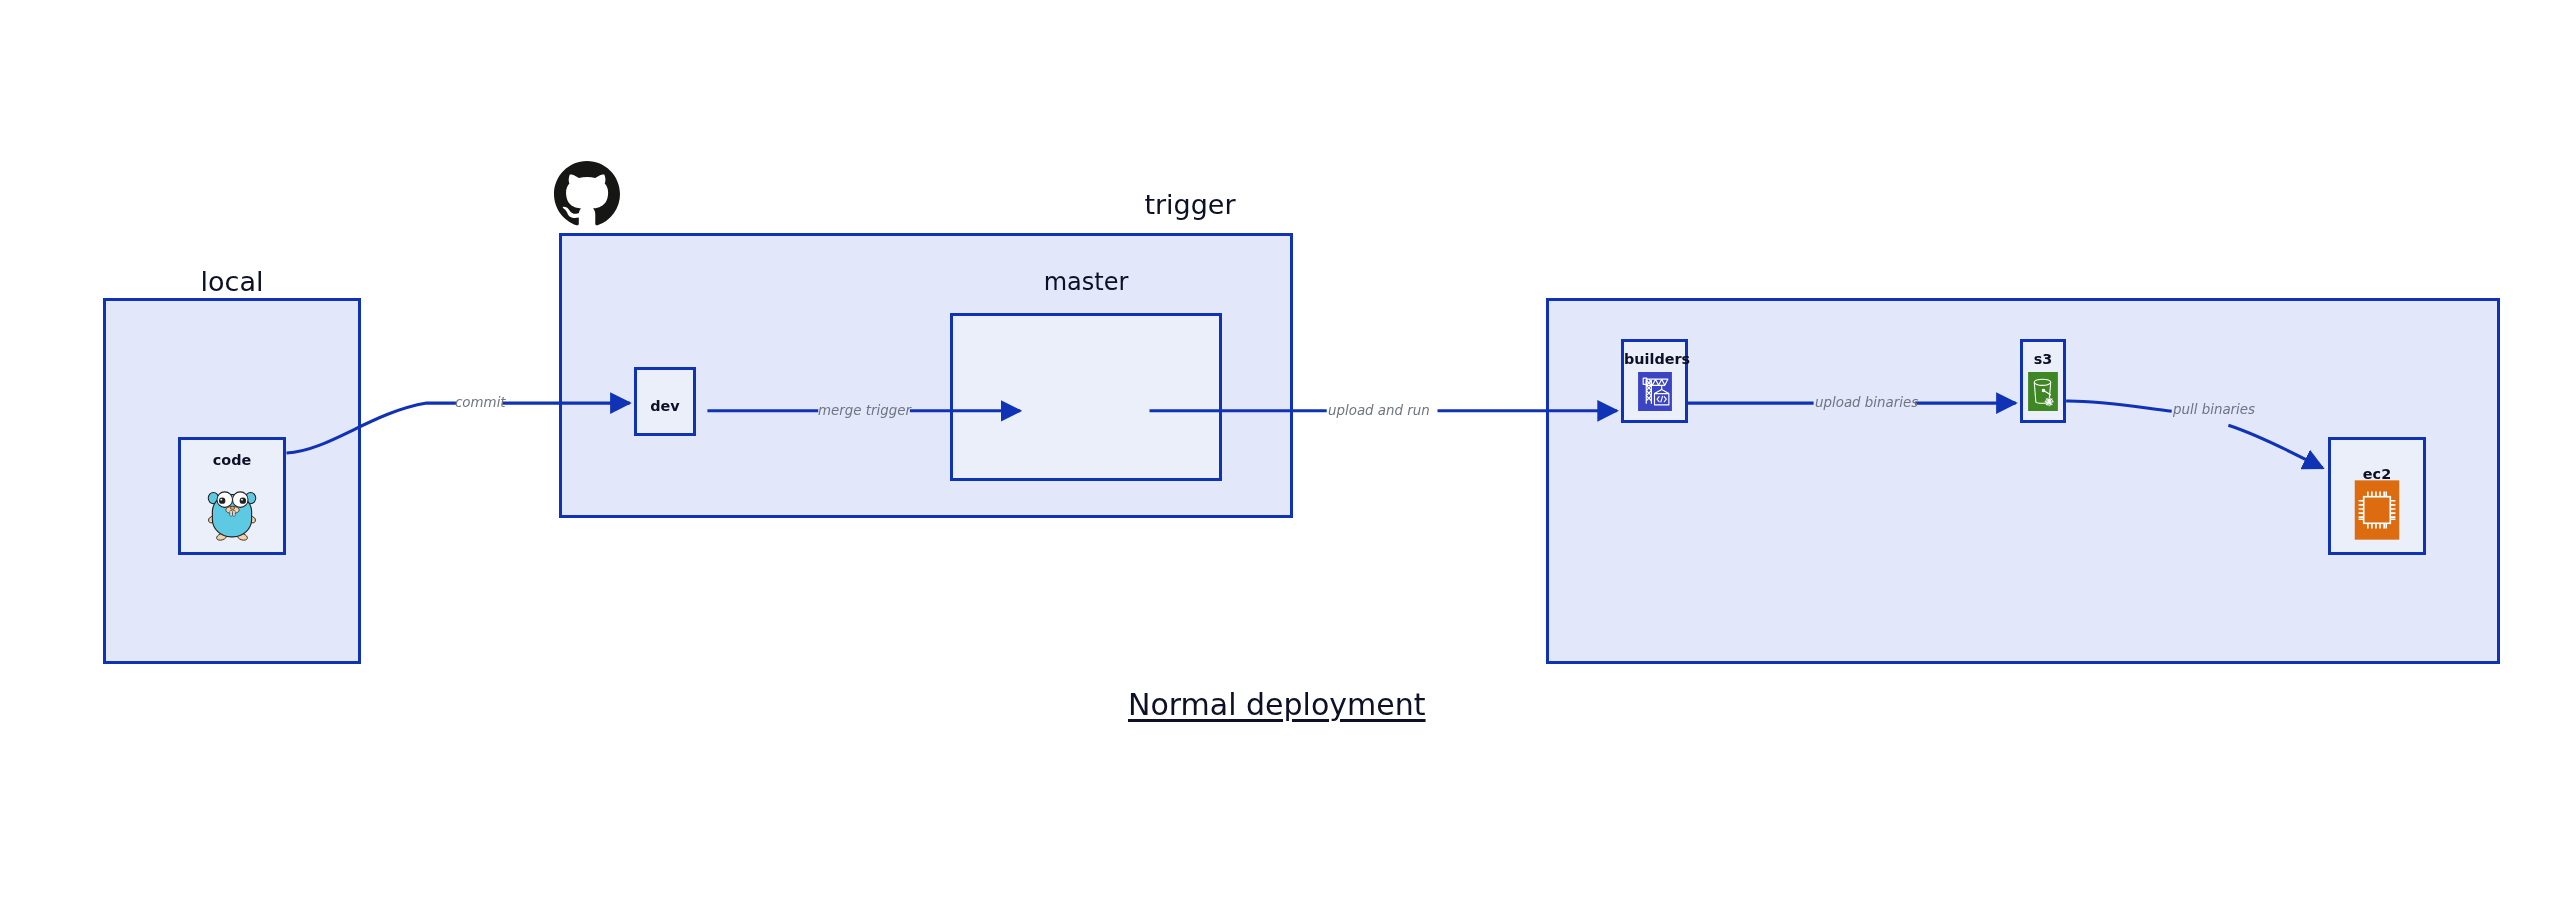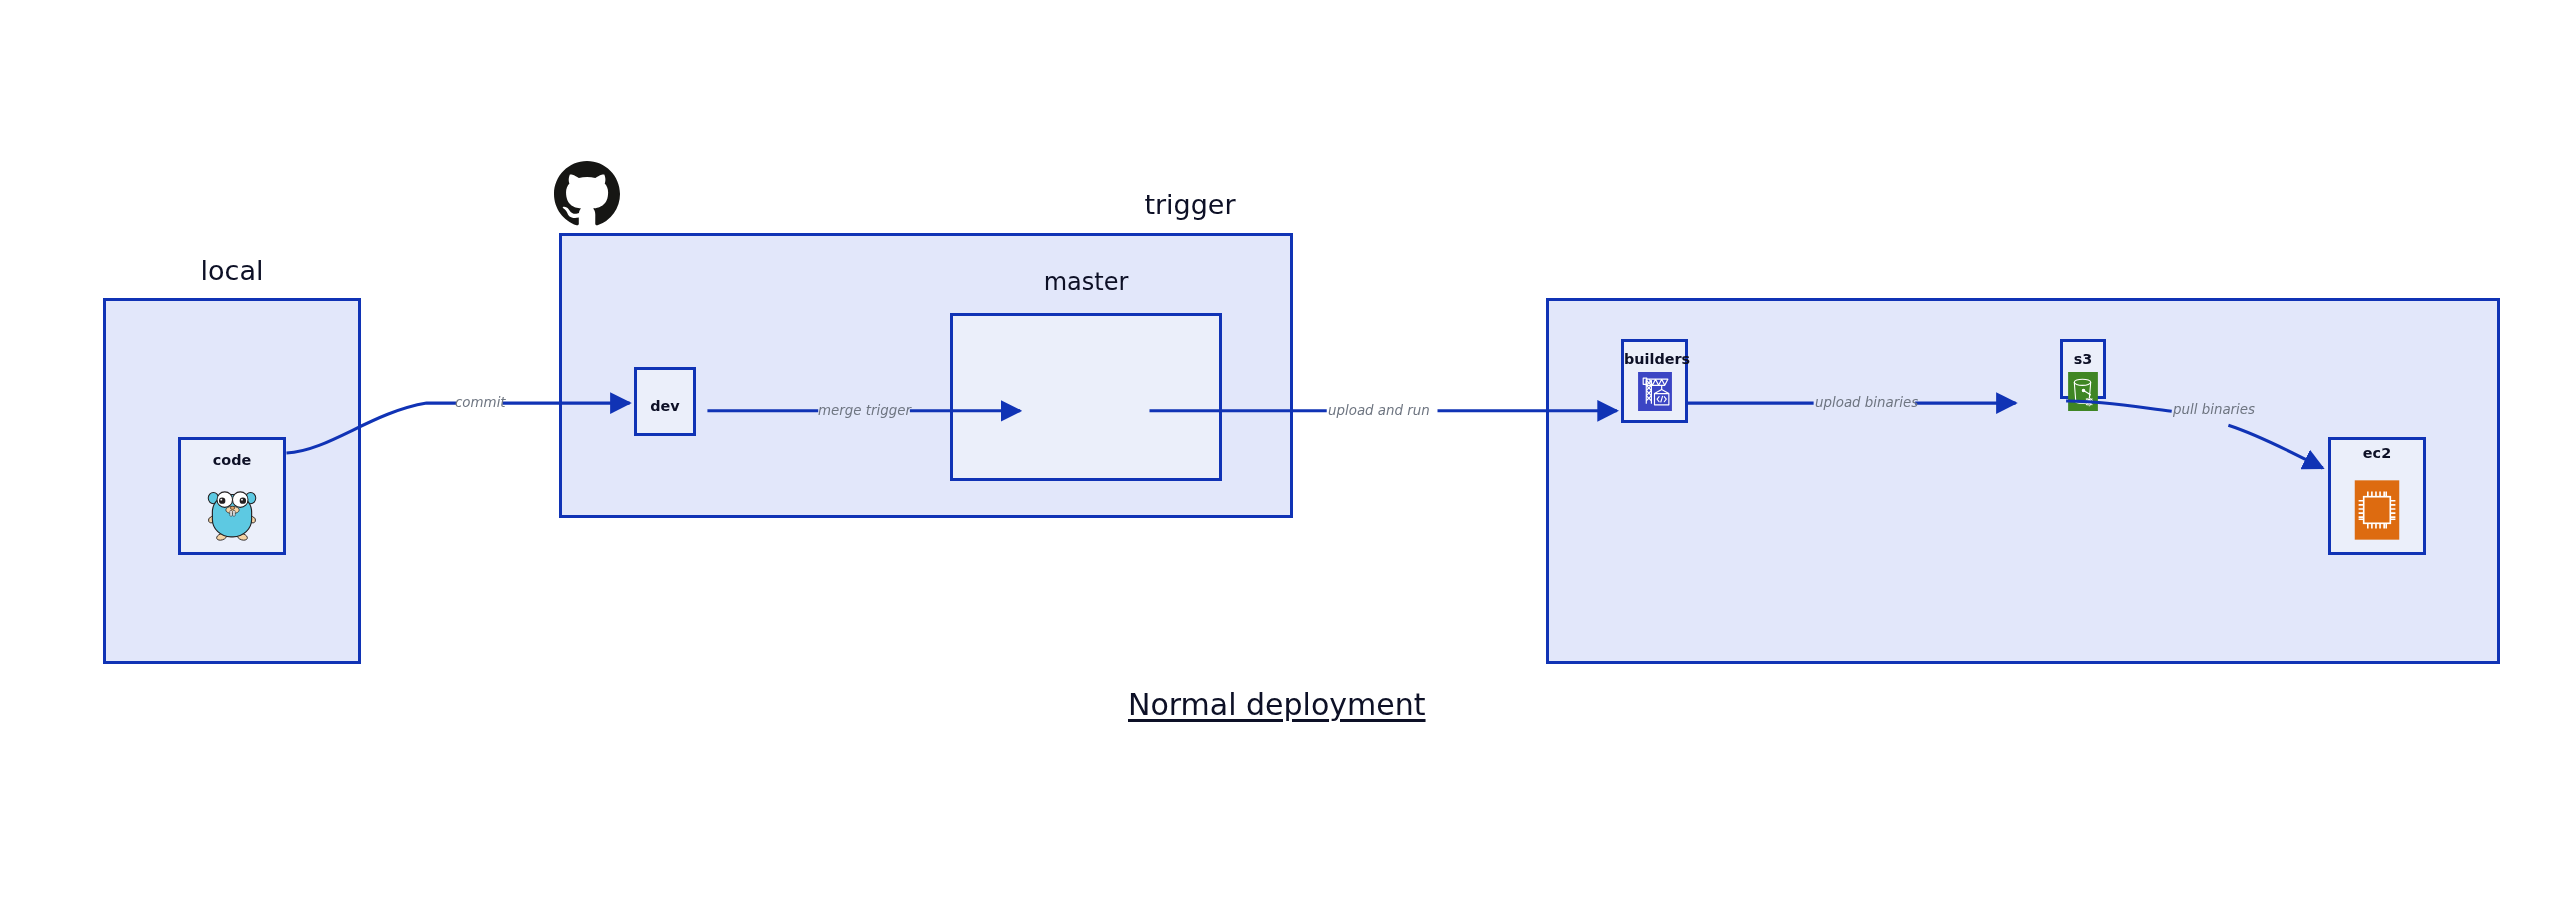--- a/index.html
+++ b/index.html
@@ -92,21 +92,21 @@
     overflow: visible;
   }
   
   .icon-wrap { position: absolute; }
 </style>
 </head>
 <body>
 
 <div id="canvas">
 
-  <div class="group-label" style="left:103px; top:257px; width:258px;">local</div>
+  <div class="group-label" style="left:103px; top:268px; width:258px;">local</div>
   <div class="group-box" style="left:103px; top:298px; width:258px; height:366px;"></div>
 
   <div class="node-box" style="left:178px; top:437px; width:108px; height:118px;">
     <div class="node-label" style="top:13.4px;">code</div>
     <div class="icon-wrap" style="left:50%; top:40px; transform:translateX(-50%); width:54px; height:62px;">
       <svg viewBox="0 0 104 120" width="54" height="62" aria-hidden="true">
 
         <ellipse cx="15" cy="76" rx="9" ry="6" fill="#F5D3A4" stroke="#231F20" stroke-width="1.6" transform="rotate(-25 15 76)"></ellipse>
         <ellipse cx="89" cy="76" rx="9" ry="6" fill="#F5D3A4" stroke="#231F20" stroke-width="1.6" transform="rotate(25 89 76)"></ellipse>
 
@@ -182,21 +182,21 @@
         </g>
         <g fill="none" stroke="#FFFFFF" stroke-width="2.2" stroke-linecap="round" stroke-linejoin="round">
           <path d="M41 48 L37 53 L41 58"></path>
           <path d="M51 48 L55 53 L51 58"></path>
           <path d="M47.6 47.5 L44.4 58.5"></path>
         </g>
       </svg>
     </div>
   </div>
 
-  <div class="node-box" style="left:2020px; top:339px; width:46px; height:60px;margin-left:40px;">
+  <div class="node-box" style="left:2020px; top:339px; width:46px; height:84px;">
     <div class="node-label" style="top:10.3px;">s3</div>
     <div class="icon-wrap" style="left:50%; top:30px; transform:translateX(-50%); width:30px; height:39px;">
       <svg viewBox="0 0 58 76" width="30" height="39" aria-hidden="true">
         <rect x="0" y="0" width="58" height="76" fill="#3F8624"></rect>
         <g fill="none" stroke="#FFFFFF" stroke-width="2.1" stroke-linecap="round" stroke-linejoin="round">
           <ellipse cx="28" cy="20" rx="16" ry="6"></ellipse>
           <path d="M12 20 L15 58 C15 62 41 62 41 58 L44 20"></path>
           <path d="M30 36 L43 44"></path>
           <circle cx="30" cy="36" r="2.4" fill="#FFFFFF"></circle>
           <path d="M43 44 L40 42 M43 44 L41.5 47.5"></path>
@@ -204,21 +204,21 @@
         <g stroke="#FFFFFF" stroke-width="2" stroke-linecap="round">
           <path d="M41 50 L41 66 M33 58 L49 58 M35.4 52.4 L46.6 63.6 M46.6 52.4 L35.4 63.6"></path>
           <path d="M38 52 L41 55 L44 52 M38 64 L41 61 L44 64"></path>
           <path d="M35 55 L35 58.5 L38.4 58.5 M47 55 L47 58.5 L43.6 58.5"></path>
         </g>
       </svg>
     </div>
   </div>
 
   <div class="node-box" style="left:2328px; top:437px; width:98px; height:118px;">
-    <div class="node-label" style="top:6px;">ec2</div>
+    <div class="node-label" style="top:27px;">ec2</div>
     <div class="icon-wrap" style="left:50%; top:40px; transform:translateX(-50%); width:45px; height:60px;">
       <svg viewBox="0 0 88 116" width="45" height="60" aria-hidden="true">
         <rect x="0" y="0" width="88" height="116" fill="#DD6B10"></rect>
         <g stroke="#FFFFFF" stroke-width="3.2" fill="none" stroke-linecap="butt">
           <rect x="18" y="32" width="52" height="52"></rect>
           <path d="M26 22 L26 32 M34 22 L34 32 M42 22 L42 32 M50 22 L50 32 M58 22 L58 32 M62 22 L62 32"></path>
           <path d="M26 84 L26 94 M34 84 L34 94 M42 84 L42 94 M50 84 L50 94 M58 84 L58 94 M62 84 L62 94"></path>
           <path d="M8 40 L18 40 M8 48 L18 48 M8 56 L18 56 M8 64 L18 64 M8 72 L18 72 M8 76 L18 76"></path>
           <path d="M70 40 L80 40 M70 48 L80 48 M70 56 L80 56 M70 64 L80 64 M70 72 L80 72 M70 76 L80 76"></path>
         </g>

